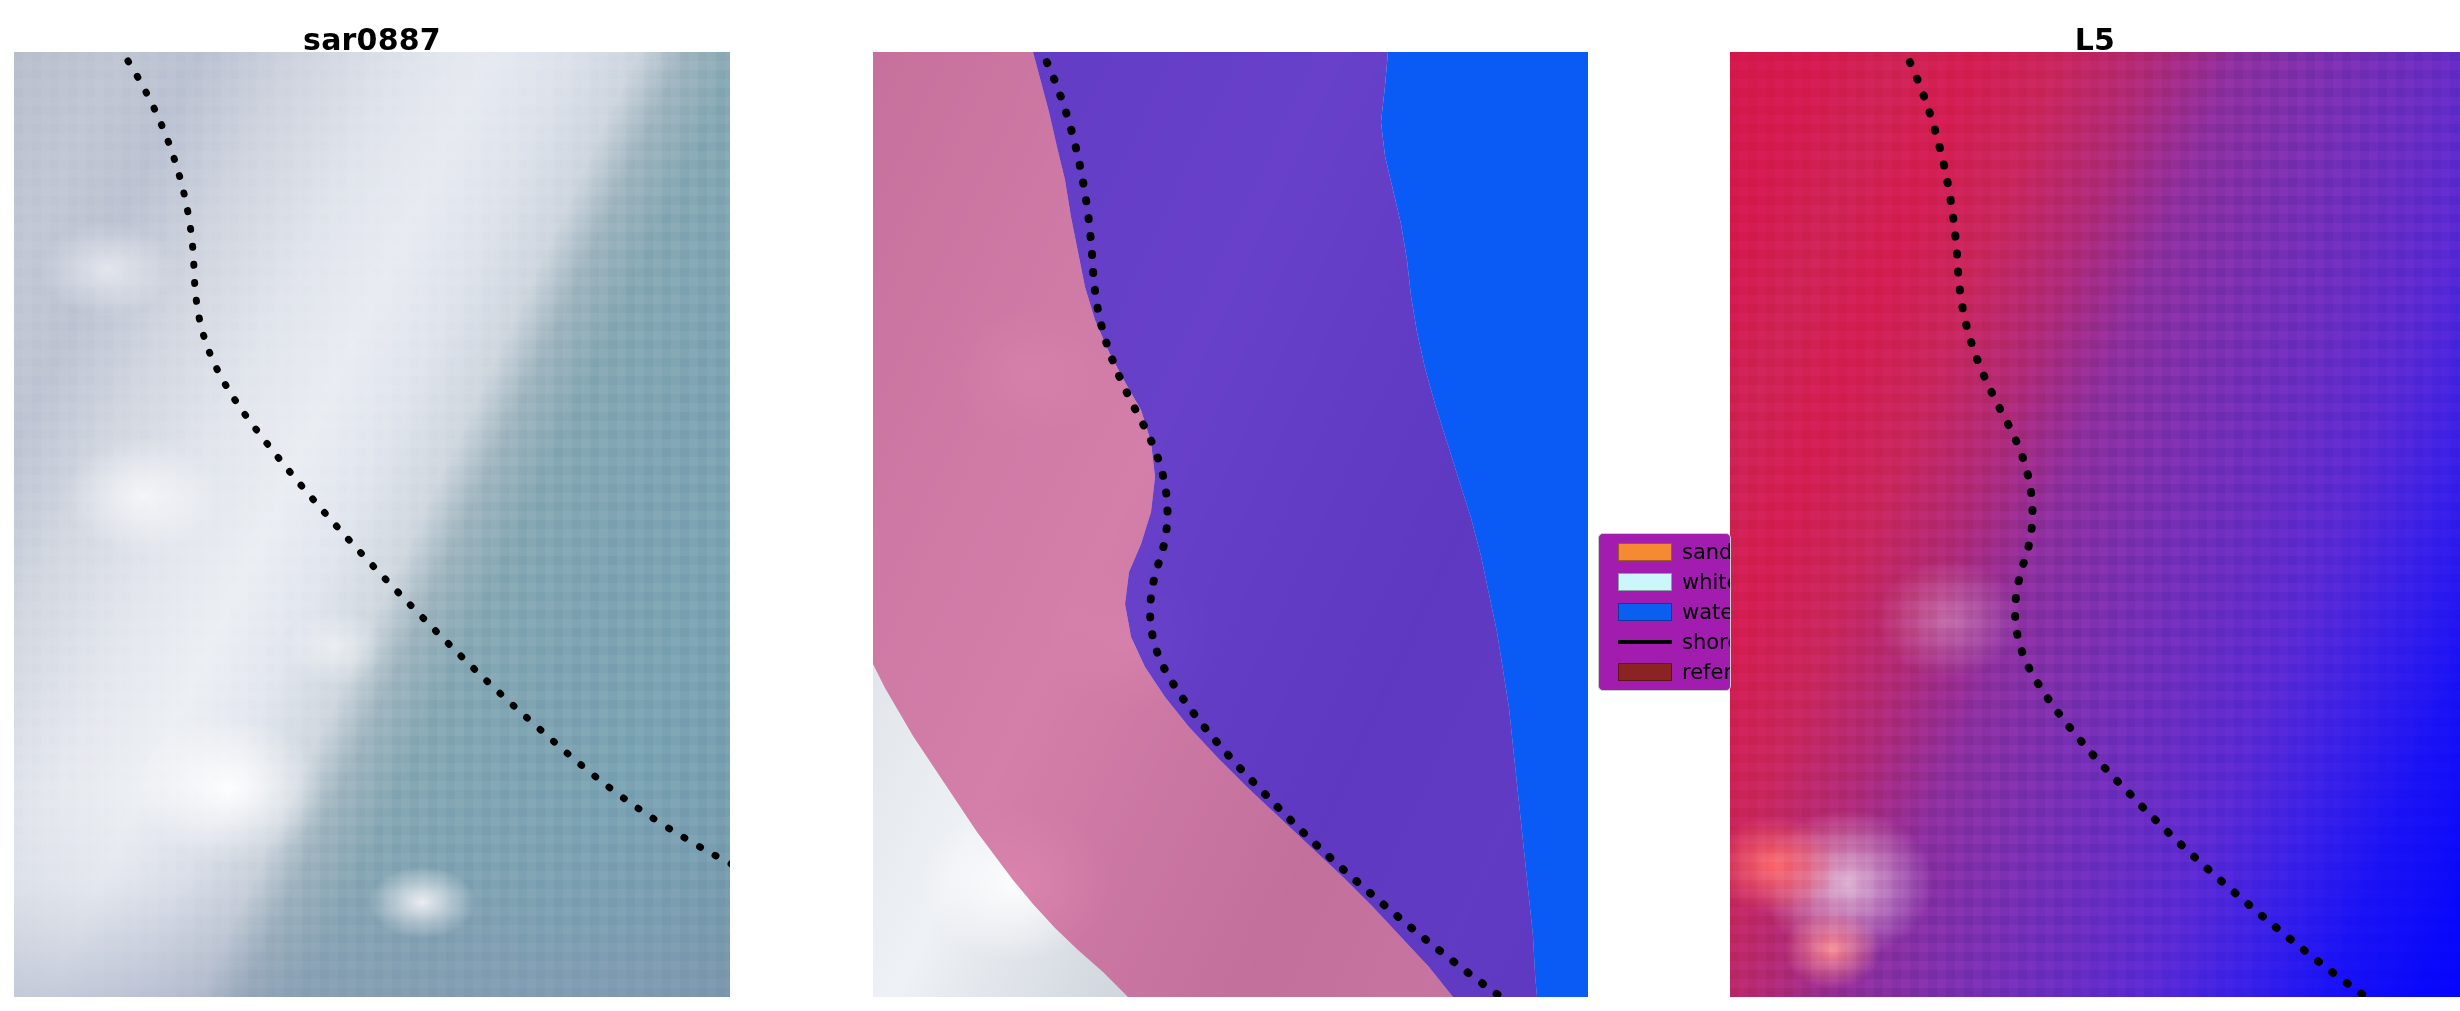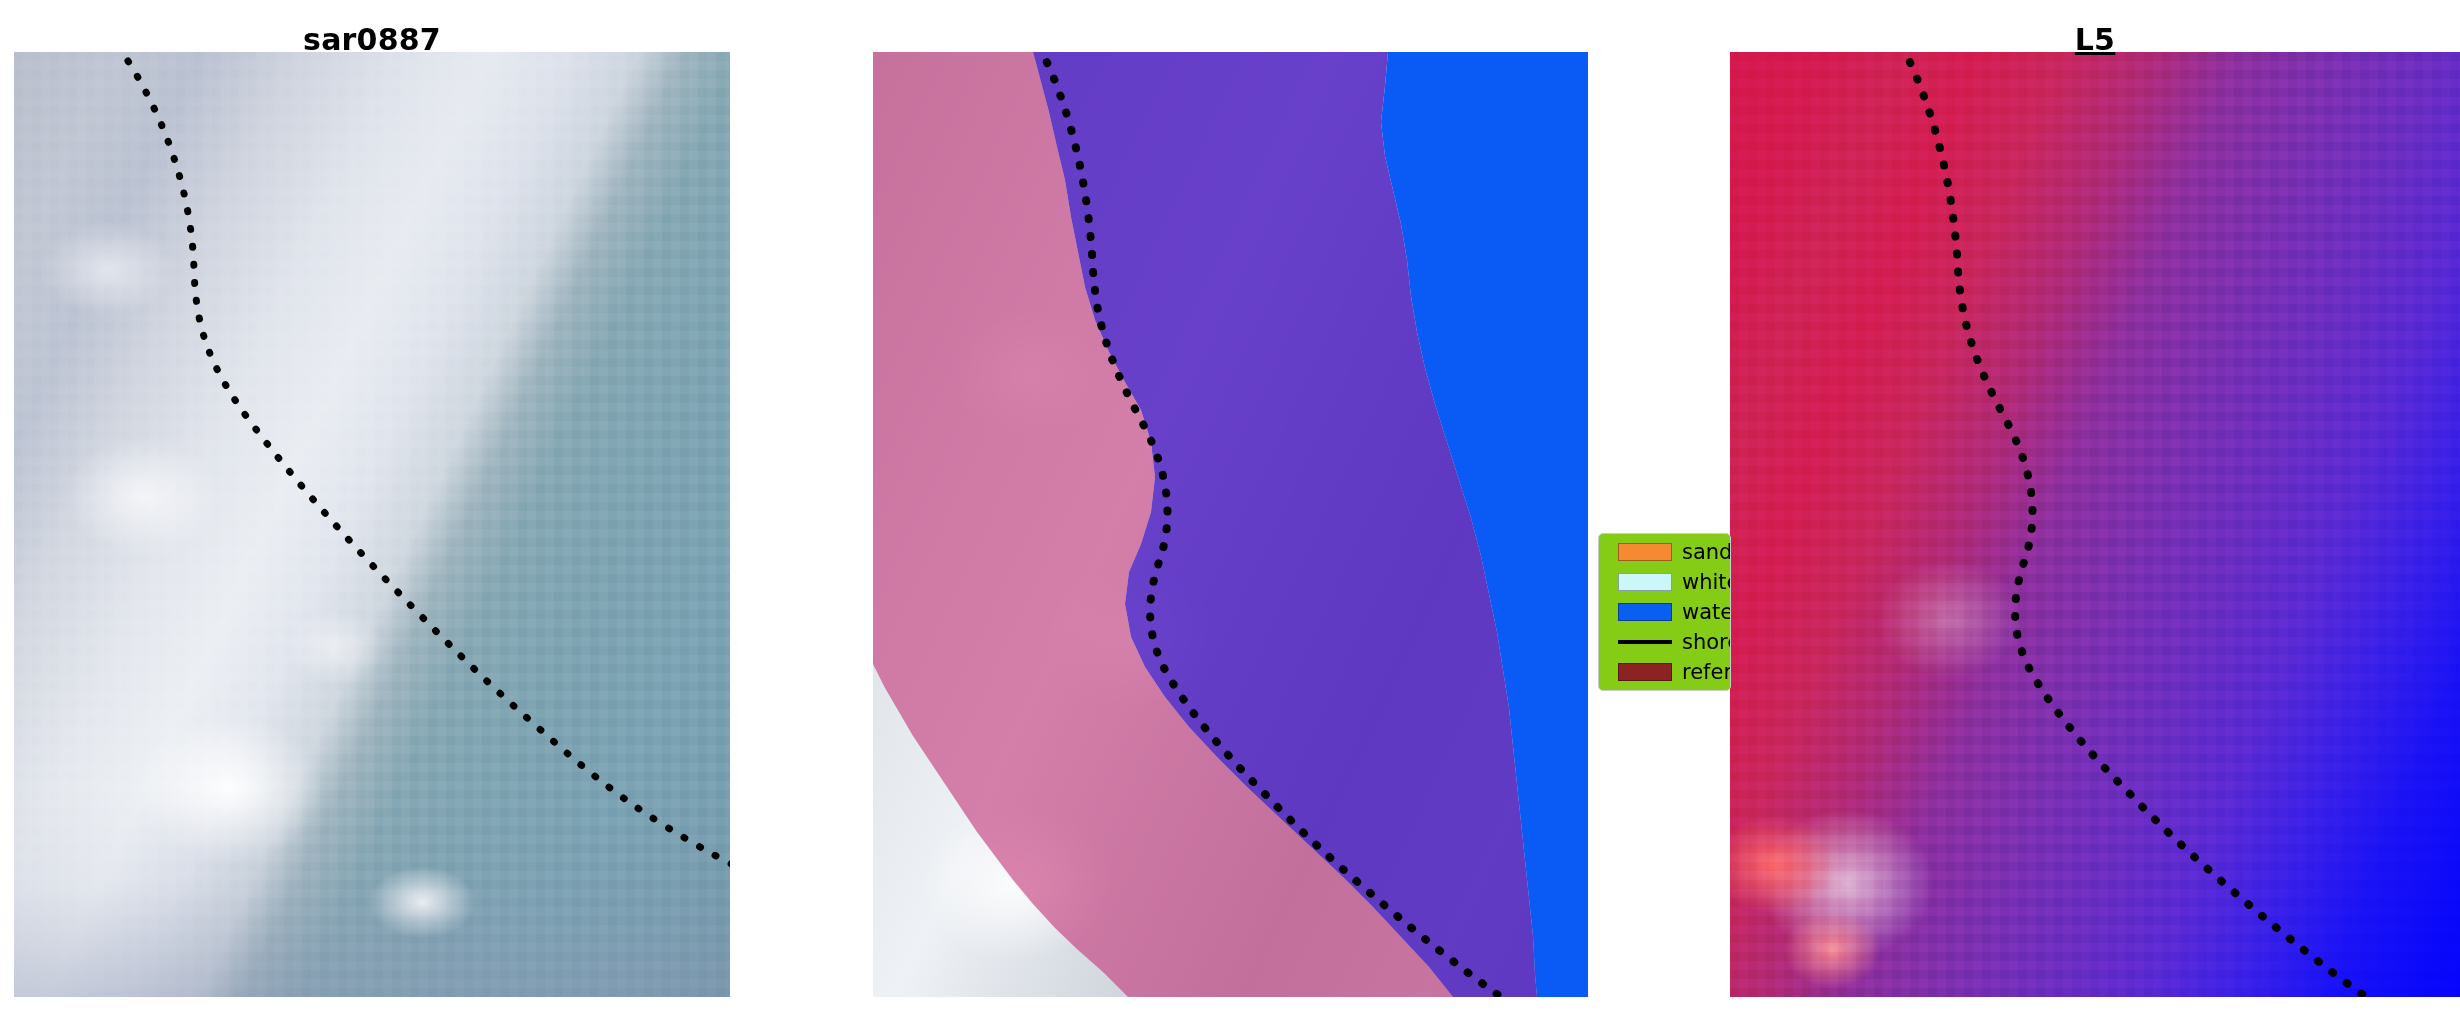--- a/index.html
+++ b/index.html
@@ -124,21 +124,21 @@
     left: 0; top: 0;
   }
 
   
   #legend {
     position: absolute;
     left: 1598px;
     top: 533px;
     width: 133px;
     height: 158px;
-    background: #84cc16;
+    background: #a21caf;
     border: 1px solid #cccccc;
     border-radius: 5px;
     box-sizing: border-box;
     overflow: hidden;
     z-index: 40;
   }
   .legend-row {
     position: absolute;
     left: 0;
     height: 20px;
@@ -259,21 +259,21 @@
     <svg class="shoreline-svg" width="730" height="945" viewBox="0 0 730 945">
       <path d="M 172 -6 C 206 60, 224 140, 228 218
                C 232 278, 248 316, 278 372
                C 306 425, 308 470, 294 510
                C 280 552, 282 588, 304 625
                C 328 665, 364 706, 402 744
                C 438 782, 478 818, 518 852
                C 558 886, 598 918, 636 945" fill="none" stroke="#000000" stroke-width="8" stroke-linecap="round" stroke-dasharray="1 17"></path>
     </svg>
   </div>
-  <div class="panel-title" style="left:1730px; top:0px; width:730px;text-decoration:underline;">L5</div>
+  <div class="panel-title" style="left:1730px; top:0px; width:730px;">L5</div>
 
   <div id="legend">
     <div class="legend-row" style="top:8px;">
       <span class="legend-swatch patch" style="background:#f58a32;"></span>
       <span class="legend-label">sand</span>
     </div>
     <div class="legend-row" style="top:38px;">
       <span class="legend-swatch patch" style="background:#ccf7fa;"></span>
       <span class="legend-label">whitewater</span>
     </div>

